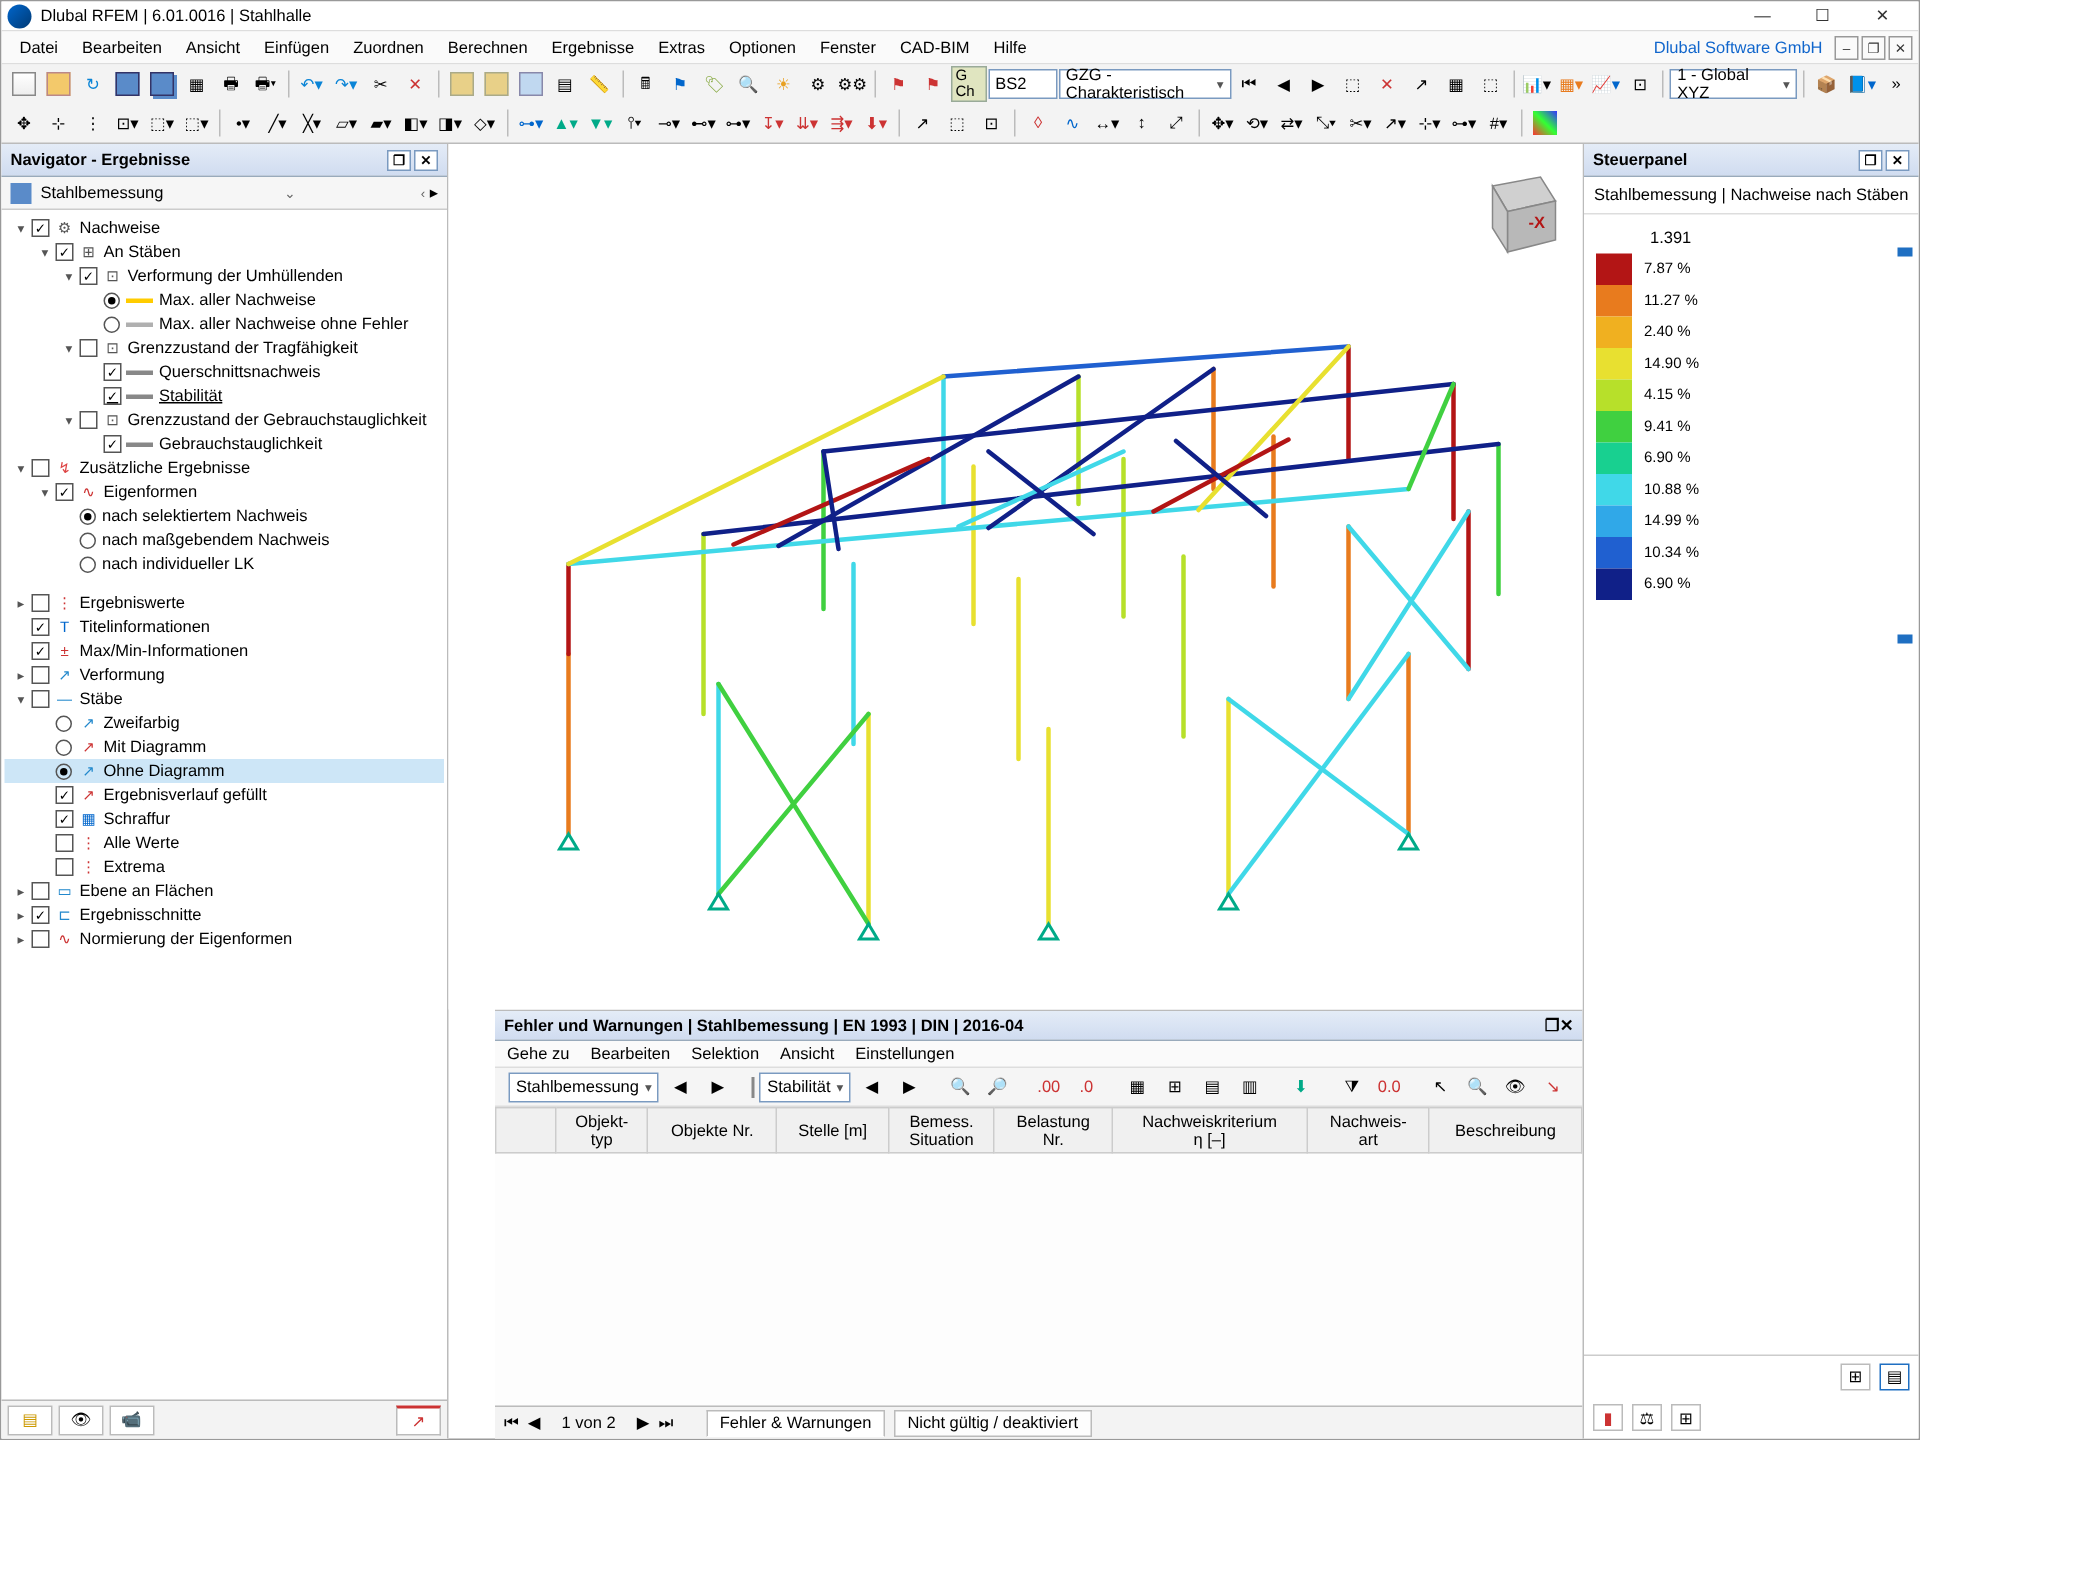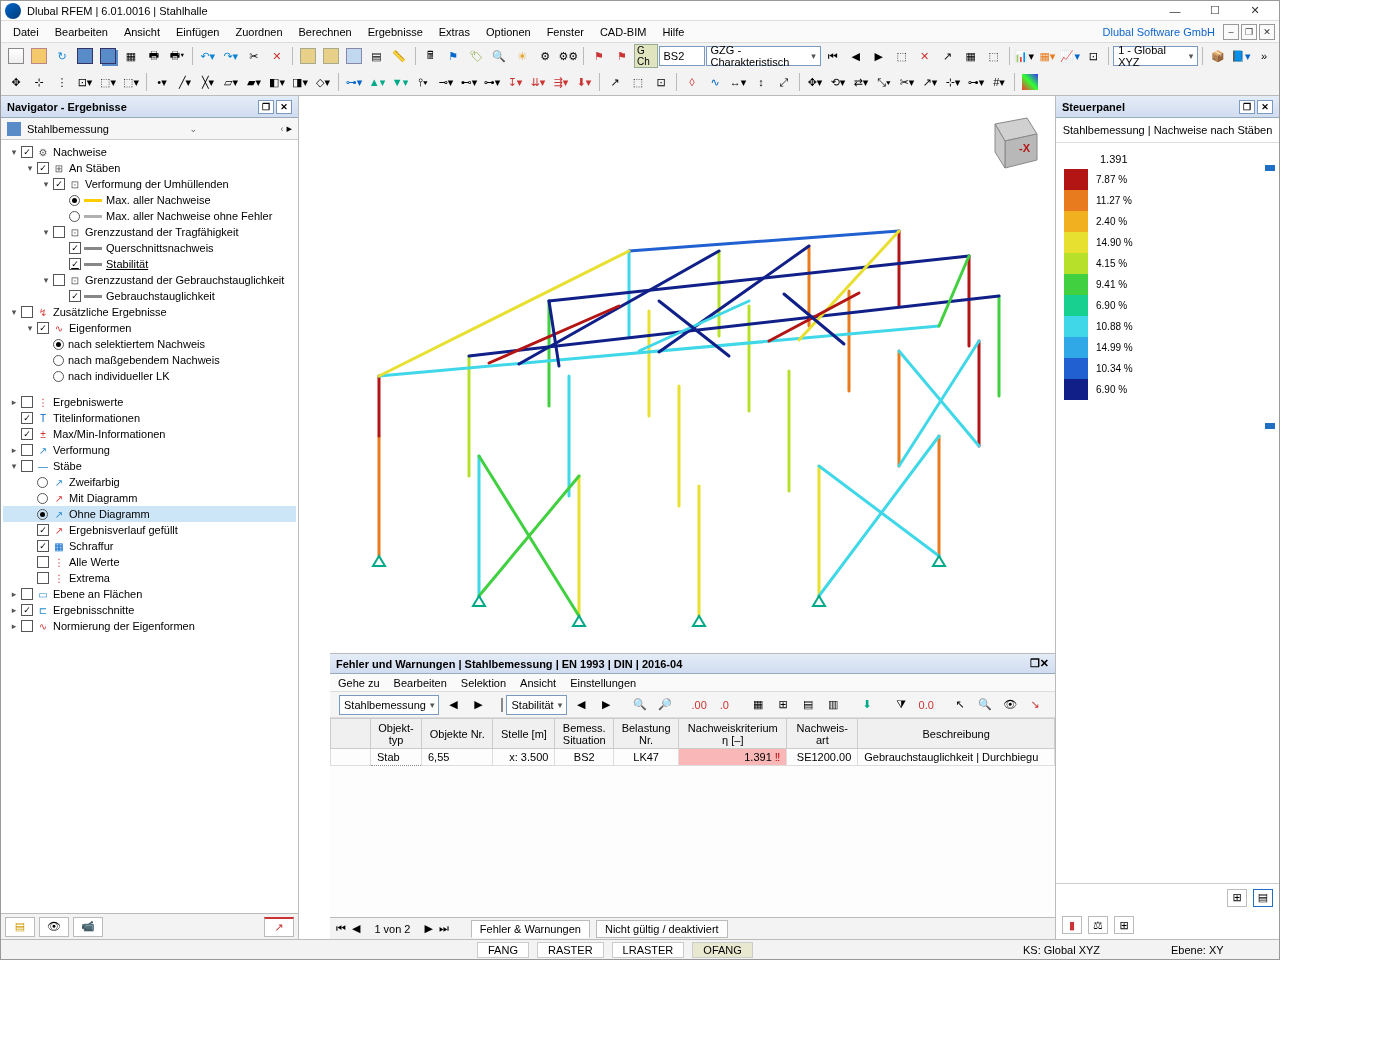--- a/index.html
+++ b/index.html
@@ -570,31 +570,20 @@
                   <th>Objekte Nr.</th>
                   <th>Stelle [m]</th>
                   <th>Bemess.<br>Situation</th>
                   <th>Belastung<br>Nr.</th>
                   <th>Nachweiskriterium<br>η [–]</th>
                   <th>Nachweis-<br>art</th>
                   <th>Beschreibung</th>
                 </tr>
               </thead>
             <tbody id="err-body">
-                <tr>
-                  <td class="c"></td>
-                  <td class="l" style="border:1px dotted #888">Stab</td>
-                  <td class="l">6,55</td>
-                  <td>x: 3.500</td>
-                  <td class="c">BS2</td>
-                  <td class="c">LK47</td>
-                  <td class="cell-bad">1.391 <span style="color:#b00">‼</span></td>
-                  <td>SE1200.00</td>
-                  <td class="l">Gebrauchstauglichkeit | Durchbiegu</td>
-                </tr>
               </tbody>
           </table>
         </div>
         <div class="err-footer">
           <span>⏮</span>
           <span>◀</span>
           <span style="padding:0 8px">1 von 2</span>
           <span>▶</span>
           <span>⏭</span>
           <span style="width:10px"></span>
@@ -652,23 +641,13 @@
         </div>
         <div class="rb-row" style="justify-content:flex-start">
           <div class="sq" style="color:#c33">▮</div>
           <div class="sq">⚖</div>
           <div class="sq">⊞</div>
         </div>
       </div>
     </div>
   </div>
 
-  <div class="statusbar">
-    <span style="width:460px"></span>
-    <span class="status-cell">FANG</span>
-    <span class="status-cell">RASTER</span>
-    <span class="status-cell">LRASTER</span>
-    <span class="status-cell active">OFANG</span>
-    <span style="flex:1"></span>
-    <span style="width:140px">KS: Global XYZ</span>
-    <span style="width:100px">Ebene: XY</span>
-  </div>
 </div>
 
 </body></html>

